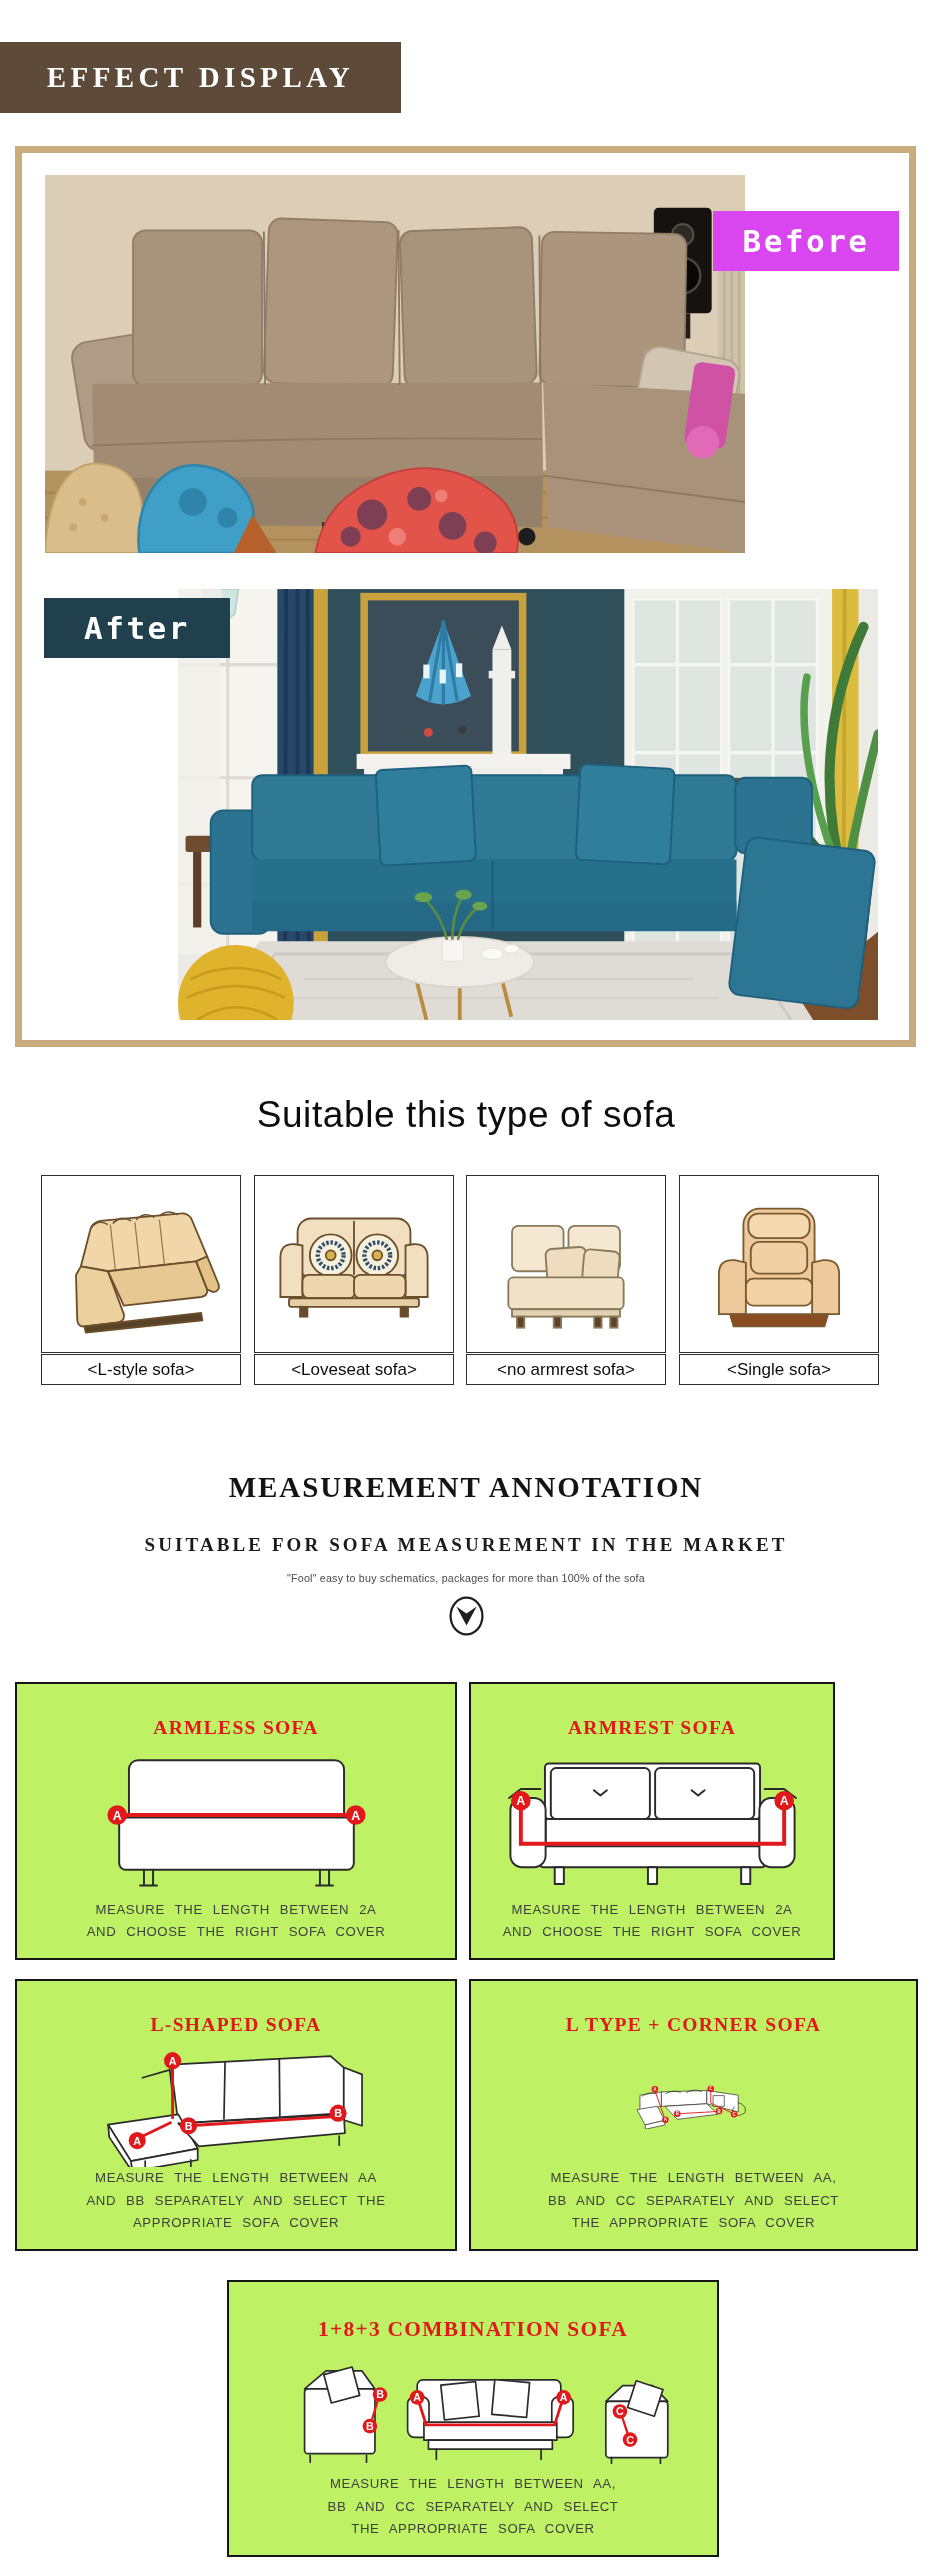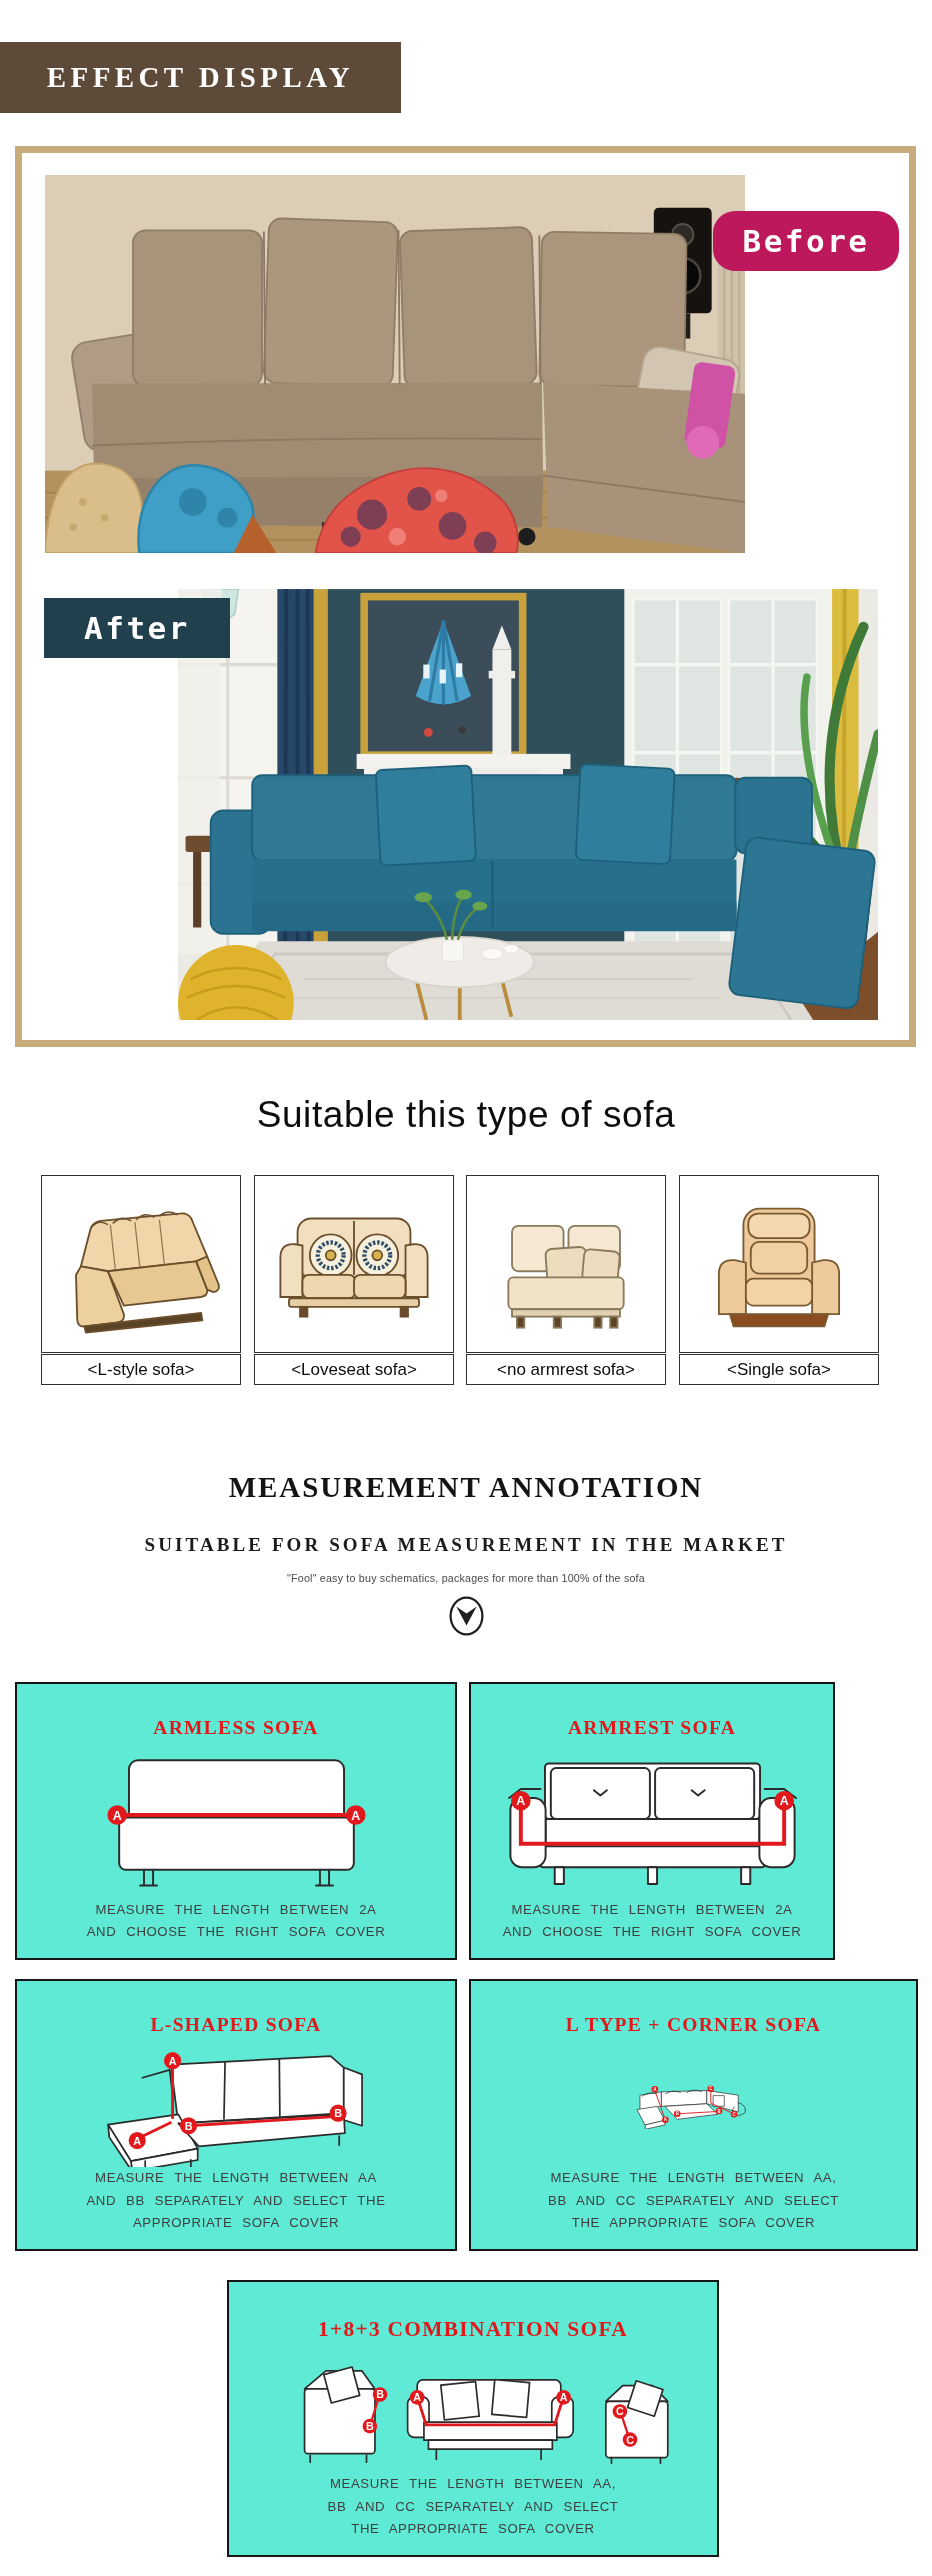--- a/index.html
+++ b/index.html
@@ -16,21 +16,21 @@
   
   .frame{left:15px;top:146px;width:901px;height:901px;border:7px solid #c9ac7c;
          background:#fff;box-sizing:border-box;}
   .photo{position:absolute;display:block;}
   .before-photo{left:23px;top:22px;width:700px;height:378px;}
   .after-photo{left:156px;top:436px;width:700px;height:431px;}
   .ba-label{position:absolute;width:186px;height:60px;display:flex;align-items:center;
             justify-content:center;z-index:5;}
   .ba-label span{font-family:"DejaVu Sans Mono",monospace;font-weight:bold;font-size:31px;
                  letter-spacing:2.5px;color:#fff;}
-  .before-label{left:691px;top:58px;background:#be185d;border-radius:22px;}
+  .before-label{left:691px;top:58px;background:#d946ef;}
   .after-label{left:22px;top:445px;background:#20404e;}
 
   
   .suitable-heading{left:0;top:1094px;width:932px;text-align:center;margin:0;
                     font-size:37px;font-weight:400;color:#0d0d0d;letter-spacing:0.6px;}
   .card-img{top:1175px;width:200px;height:178px;border:1.3px solid #2f2f2f;background:#fff;
             box-sizing:border-box;display:flex;align-items:center;justify-content:center;}
   .card-label{top:1354px;width:200px;height:31px;border:1.3px solid #2f2f2f;background:#fff;
               box-sizing:border-box;display:flex;align-items:center;justify-content:center;}
   .card-label span{font-size:17px;color:#0d0d0d;}
@@ -42,21 +42,21 @@
            font-family:"Liberation Serif",serif;font-weight:bold;font-size:29px;
            letter-spacing:1.9px;color:#141414;}
   .m-subtitle{left:0;top:1534px;width:932px;text-align:center;margin:0;
               font-family:"Liberation Serif",serif;font-weight:bold;font-size:19px;
               letter-spacing:3.1px;color:#1c1c1c;}
   .m-note{left:0;top:1572px;width:932px;text-align:center;font-size:10.7px;color:#4a4a4a;
           letter-spacing:0.2px;}
   .m-arrow{left:448px;top:1595px;width:37px;height:42px;}
 
   
-  .mbox{border:2.5px solid #151515;background:#5eead4;box-sizing:border-box;
+  .mbox{border:2.5px solid #151515;background:#bef264;box-sizing:border-box;
         display:flex;flex-direction:column;align-items:center;}
   .mbox1{left:15px;top:1682px;width:442px;height:278px;}
   .mbox2{left:469px;top:1682px;width:366px;height:278px;}
   .mbox3{left:15px;top:1979px;width:442px;height:272px;}
   .mbox4{left:469px;top:1979px;width:449px;height:272px;gap:38px;}
   .mbox5{left:227px;top:2280px;width:492px;height:277px;}
   .mtitle{margin-top:33px;font-family:"Liberation Serif",serif;font-weight:bold;
           font-size:19.5px;letter-spacing:1.3px;color:#e1191c;}
   .mbox5 .mtitle{font-size:21.4px;margin-top:35px;}
   .mdiag{flex:1 1 auto;margin-top:2.5px;}

